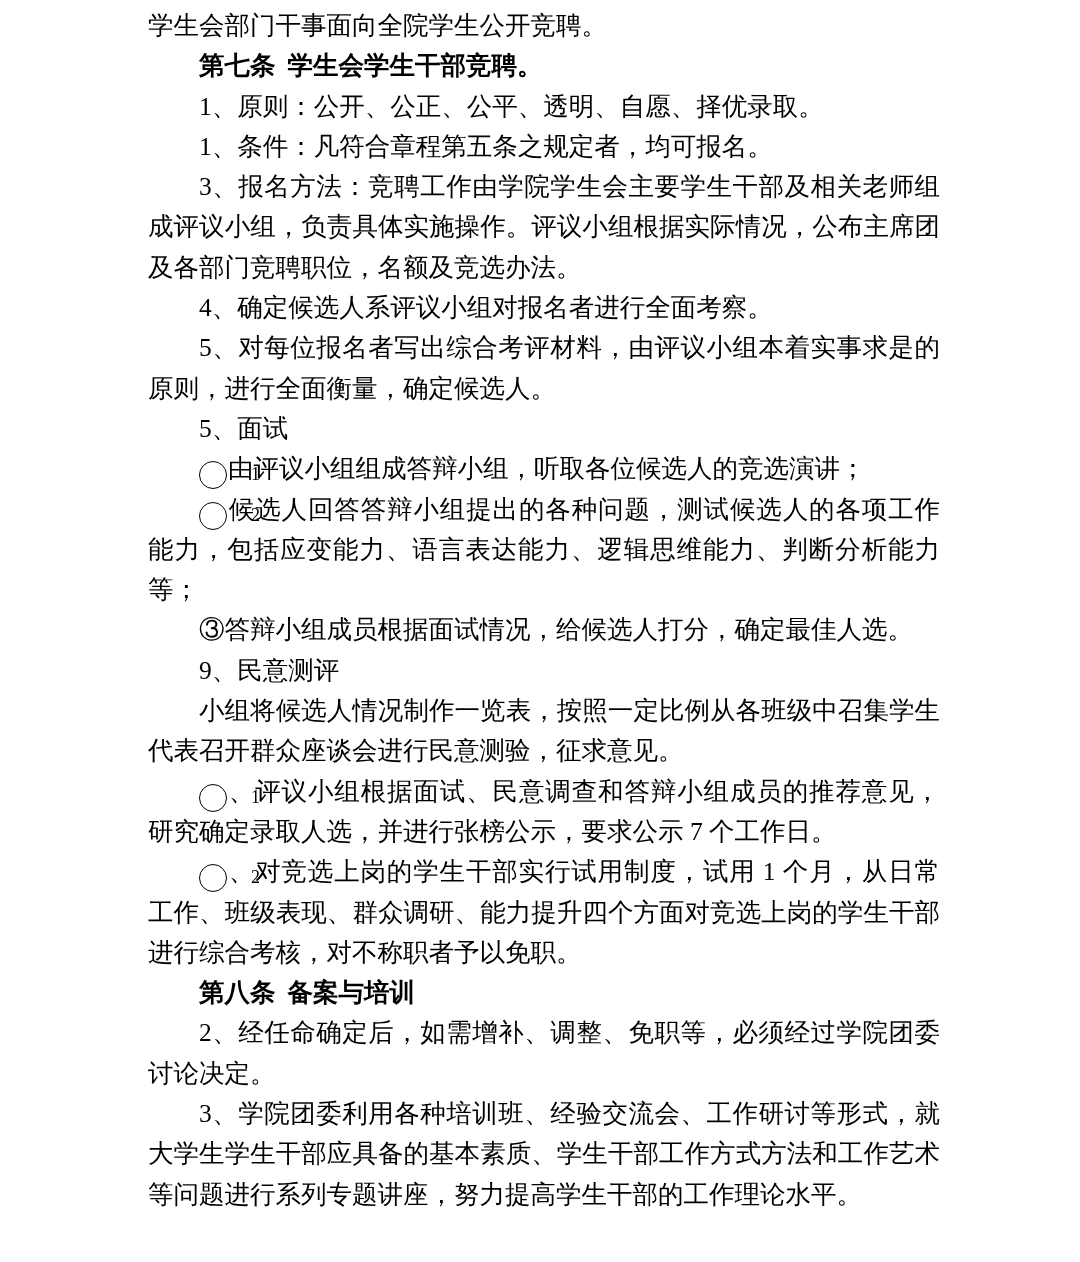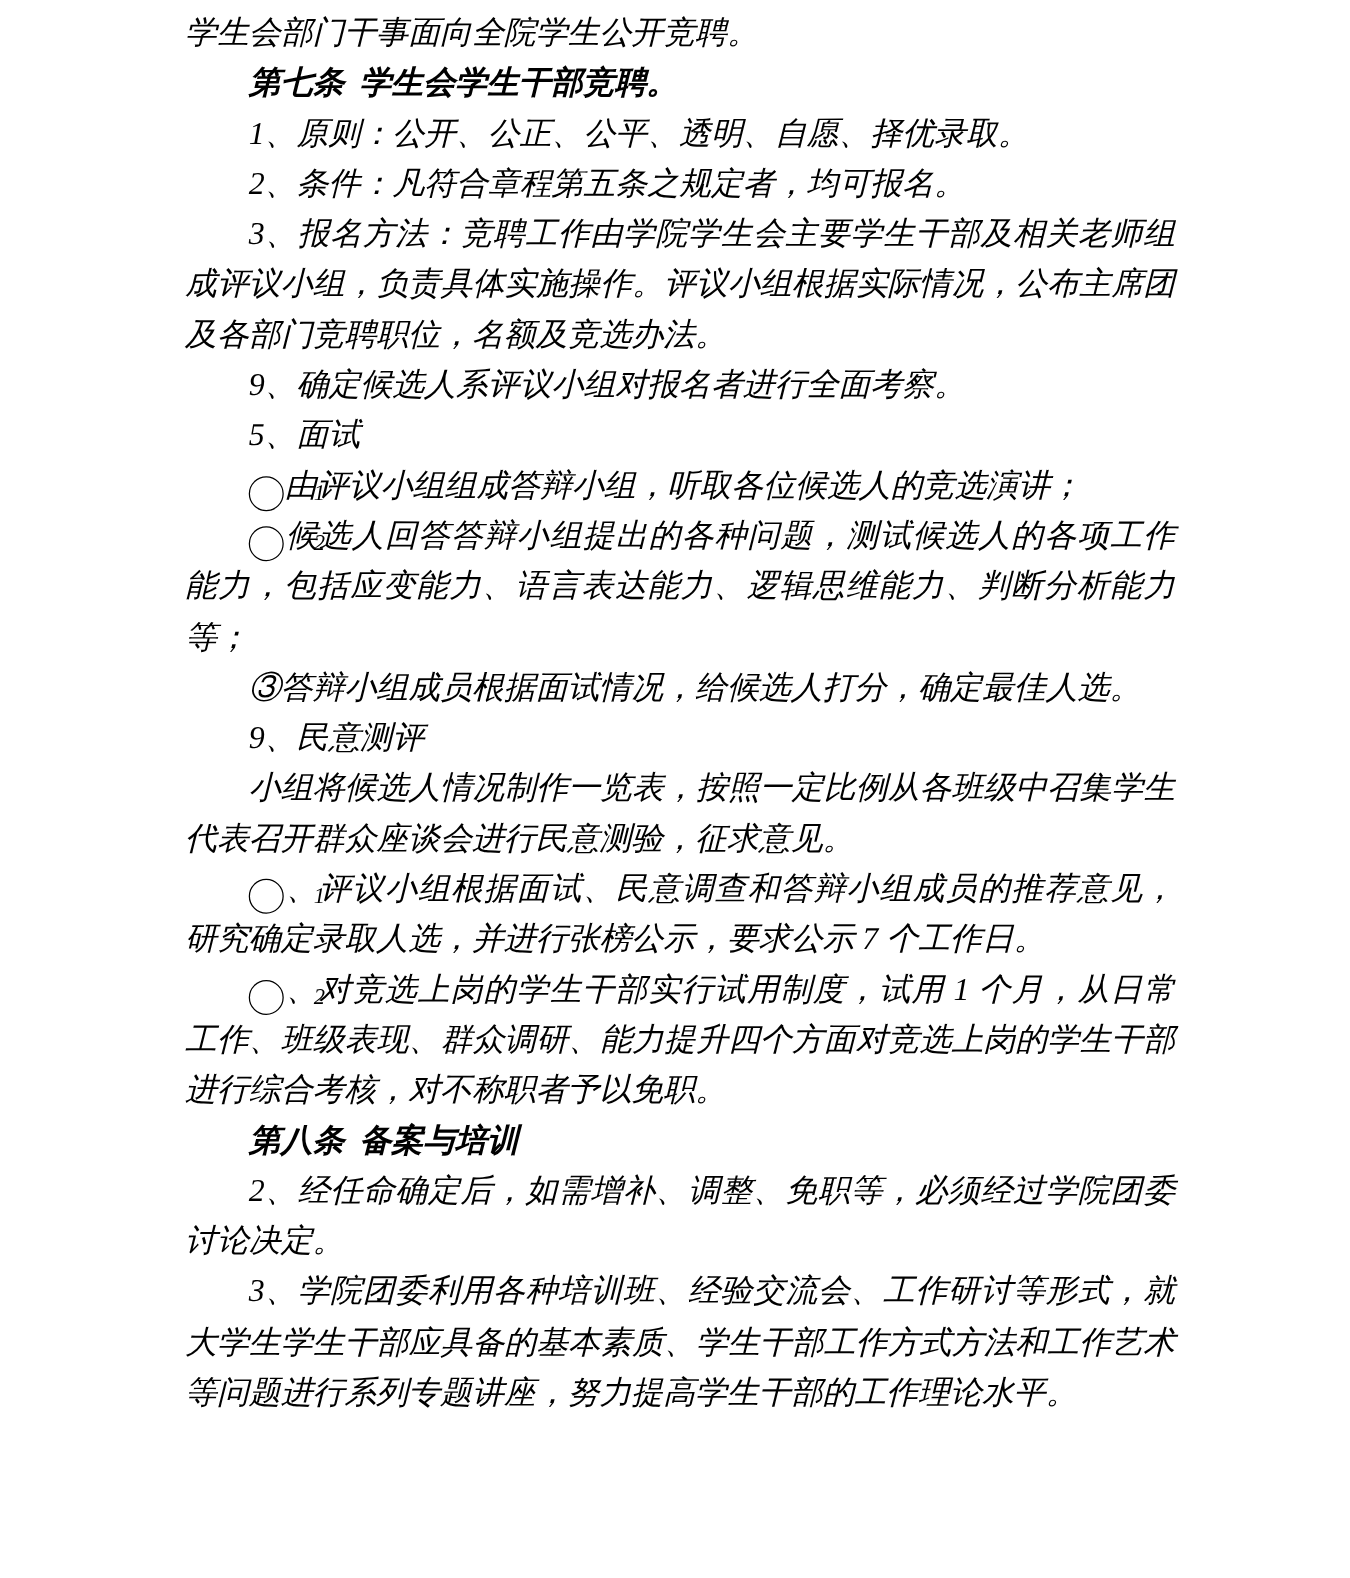--- a/index.html
+++ b/index.html
@@ -9,21 +9,20 @@
   }
   .page {
     width: 1080px;
     height: 1262px;
     position: relative;
     background: #ffffff;
     box-sizing: border-box;
     padding: 6px 140px 0 148px;
     font-family: "Liberation Serif", "DejaVu Serif", serif;
     color: #000000;
-    font-style: italic;
   }
   .doc {
     font-size: 25.5px;
     line-height: 40.3px;
     text-align: justify;
     text-justify: inter-ideograph;
   }
   .p {
     margin: 0;
     text-indent: 0;
@@ -54,23 +53,24 @@
   }
 </style>
 </head>
 <body>
 
 <div class="page">
   <div class="doc" id="doc-body">
       <p class="p" id="para-open-recruit"><span>学生会部门干事面向全院学生公开竞聘。</span></p>
       <p class="p indent" id="para-article-7-title"><b class="bold">第七条</b><span class="sp"></span><b class="bold">学生会学生干部竞聘。</b></p>
       <p class="p indent" id="para-7-1"><span>1、原则：公开、公正、公平、透明、自愿、择优录取。</span></p>
-      <p class="p indent" id="para-7-2"><span>2、条件：凡符合章程第五条之规定者，均可报名。</span></p>
+      <p class="p indent" id="para-7-2"><span>1、条件：凡符合章程第五条之规定者，均可报名。</span></p>
       <p class="p indent" id="para-7-3"><span>3、报名方法：竞聘工作由学院学生会主要学生干部及相关老师组成评议小组，负责具体实施操作。评议小组根据实际情况，公布主席团及各部门竞聘职位，名额及竞选办法。</span></p>
-      <p class="p indent" id="para-7-4"><span>9、确定候选人系评议小组对报名者进行全面考察。</span></p>
+      <p class="p indent" id="para-7-4"><span>4、确定候选人系评议小组对报名者进行全面考察。</span></p>
+      <p class="p indent" id="para-7-5"><span>5、对每位报名者写出综合考评材料，由评议小组本着实事求是的原则，进行全面衡量，确定候选人。</span></p>
       <p class="p indent" id="para-7-6"><span>5、面试</span></p>
       <p class="p indent" id="para-7-6-1"><span class="enc">1</span><span>由评议小组组成答辩小组，听取各位候选人的竞选演讲；</span></p>
       <p class="p indent" id="para-7-6-2"><span class="enc">2</span><span>候选人回答答辩小组提出的各种问题，测试候选人的各项工作能力，包括应变能力、语言表达能力、逻辑思维能力、判断分析能力等；</span></p>
       <p class="p indent" id="para-7-6-3"><span>③答辩小组成员根据面试情况，给候选人打分，确定最佳人选。</span></p>
       <p class="p indent" id="para-7-8"><span>9、民意测评</span></p>
       <p class="p indent" id="para-7-8-body"><span>小组将候选人情况制作一览表，按照一定比例从各班级中召集学生代表召开群众座谈会进行民意测验，征求意见。</span></p>
       <p class="p indent" id="para-7-9-1"><span class="enc">1</span><span>、评议小组根据面试、民意调查和答辩小组成员的推荐意见，研究确定录取人选，并进行张榜公示，要求公示 7 个工作日。</span></p>
       <p class="p indent" id="para-7-9-2"><span class="enc">2</span><span>、对竞选上岗的学生干部实行试用制度，试用 1 个月，从日常工作、班级表现、群众调研、能力提升四个方面对竞选上岗的学生干部进行综合考核，对不称职者予以免职。</span></p>
       <p class="p indent" id="para-article-8-title"><b class="bold">第八条</b><span class="sp"></span><b class="bold">备案与培训</b></p>
       <p class="p indent" id="para-8-2"><span>2、经任命确定后，如需增补、调整、免职等，必须经过学院团委讨论决定。</span></p>

